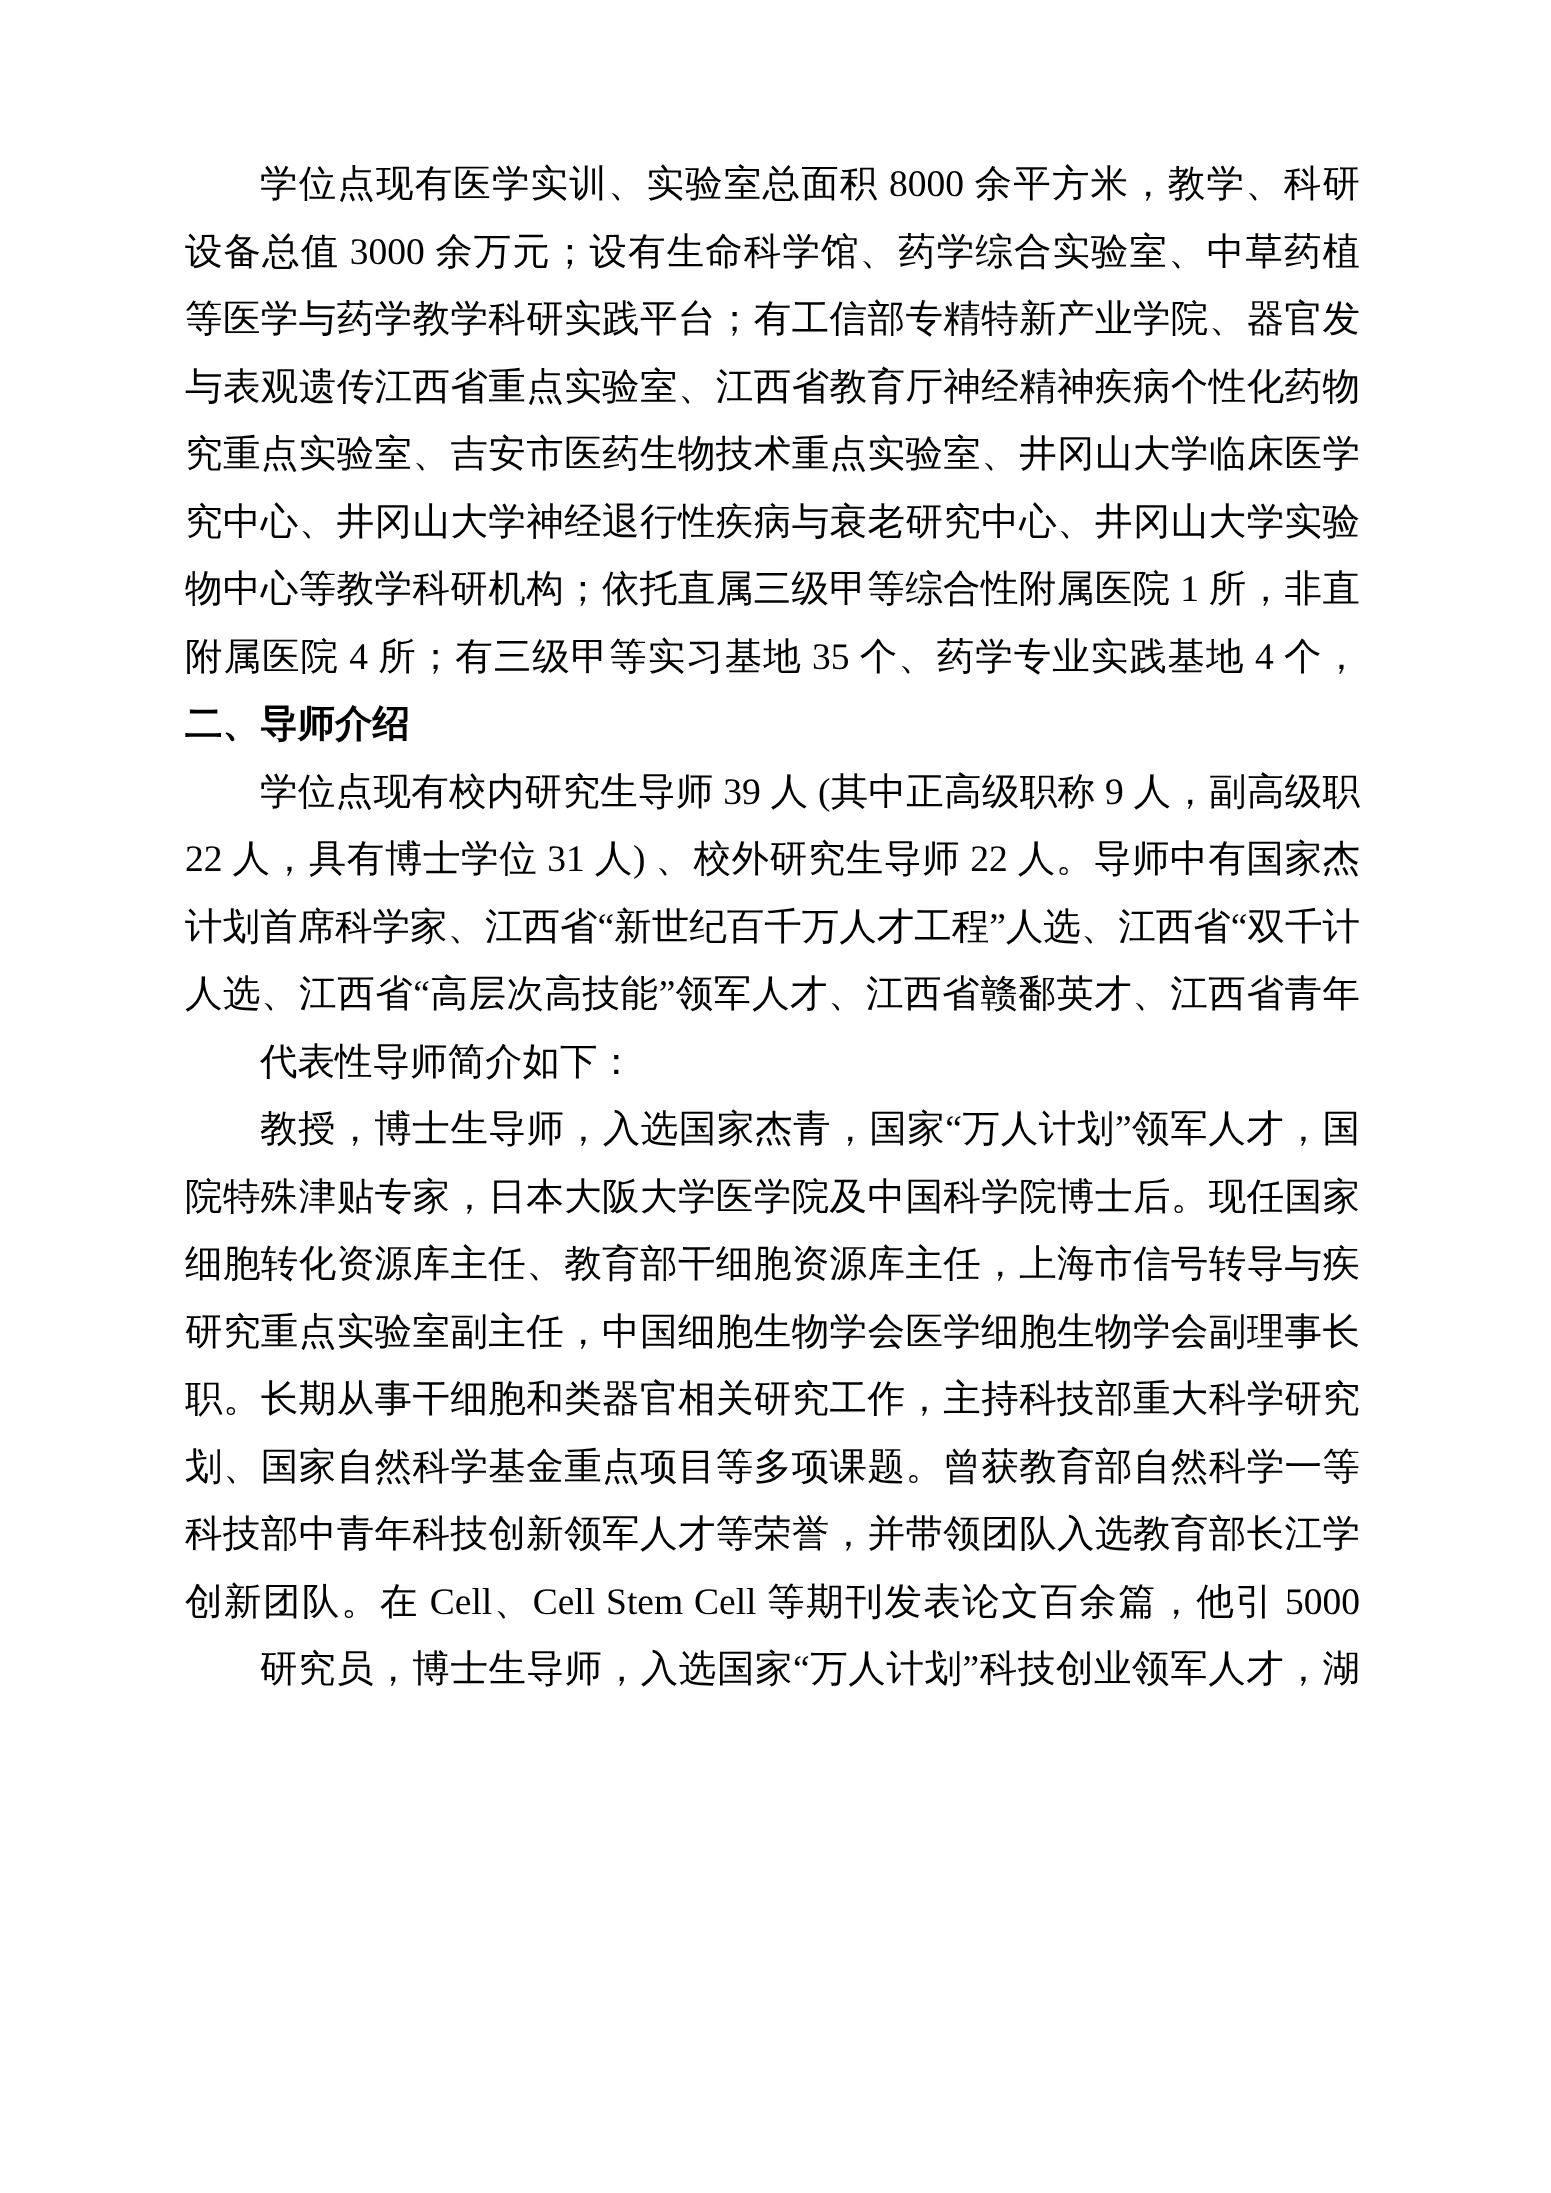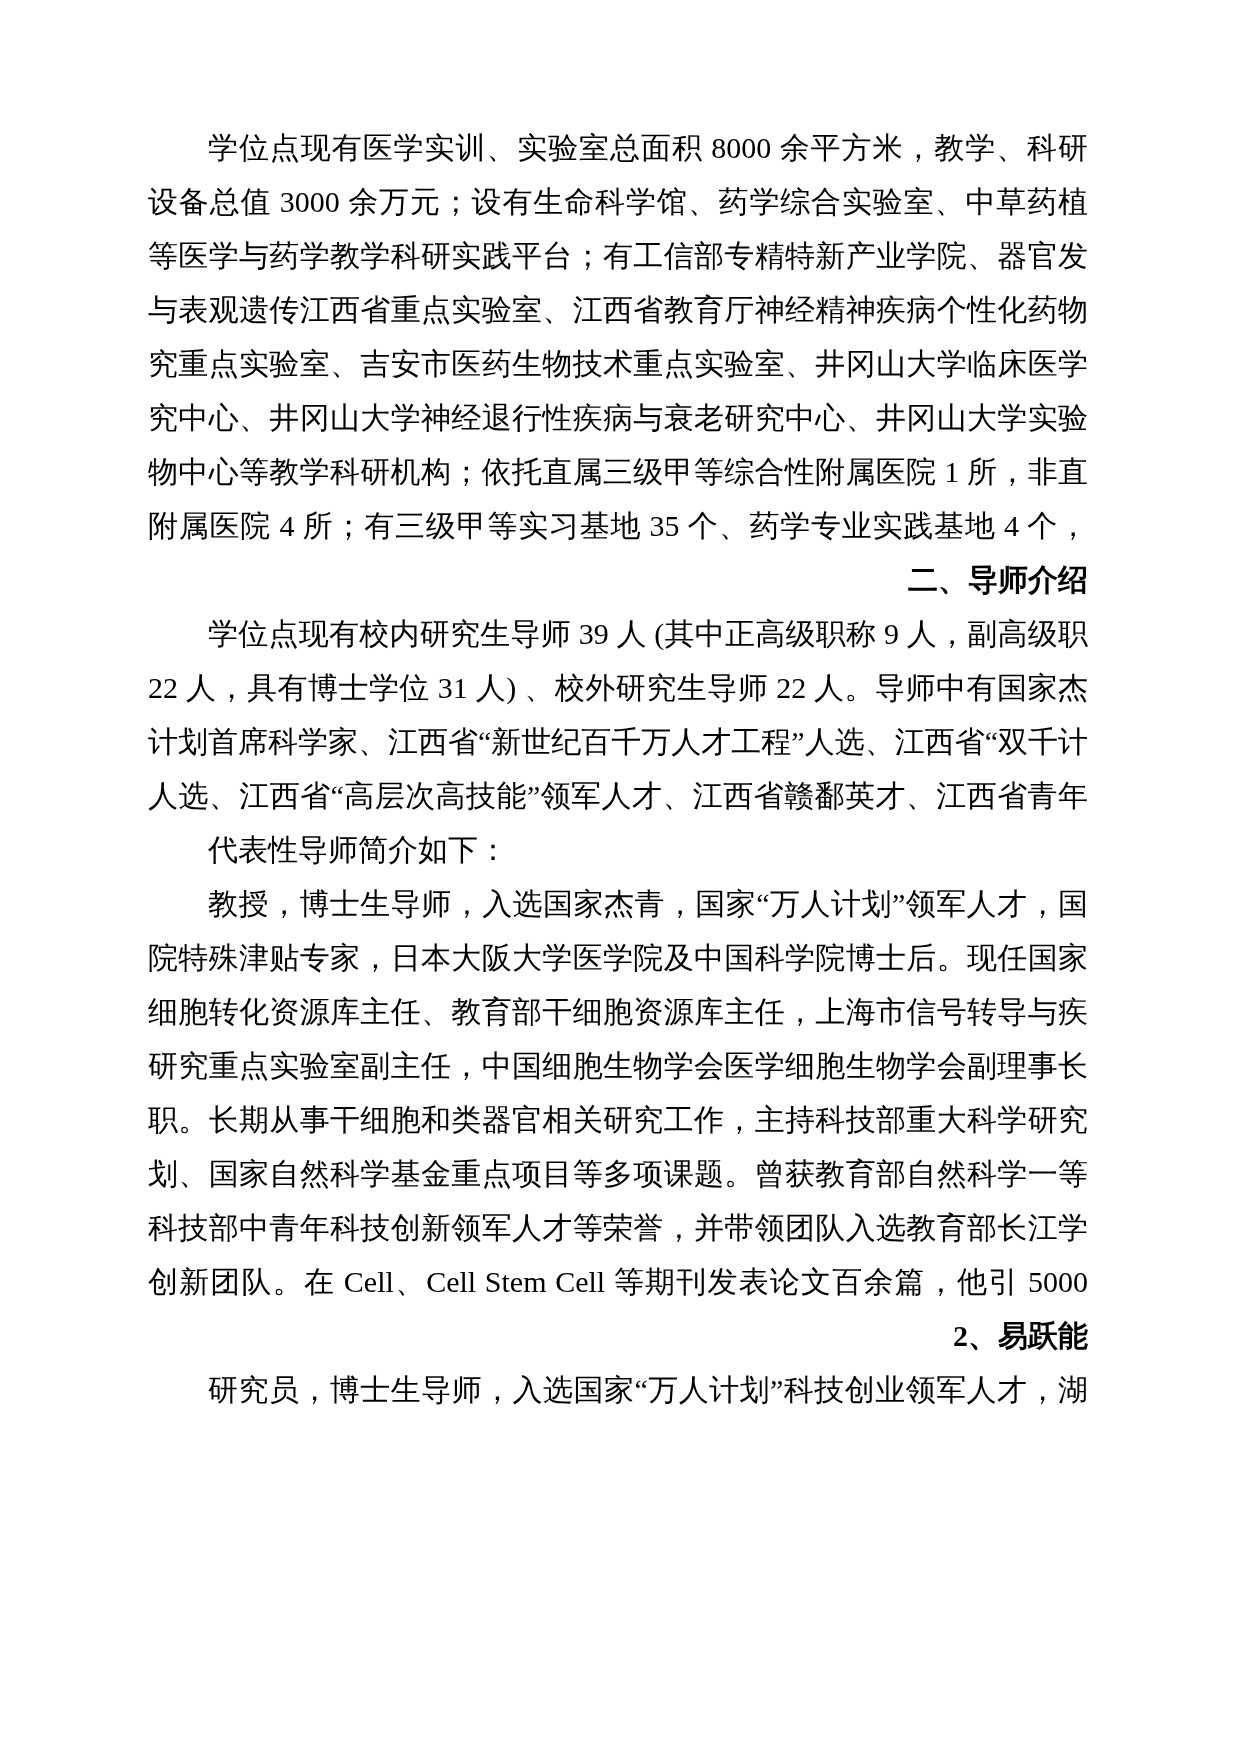--- a/index.html
+++ b/index.html
@@ -29,21 +29,21 @@
   .line.last {
     text-align-last: left;
   }
   .indent {
     text-indent: 60px;
   }
   .heading {
     height: 54px;
     overflow: hidden;
     font-weight: bold;
-    text-align: right;
+    text-align: left;
   }
 </style>
 </head>
 <body>
 
 <div class="page">
 
   <div class="para">
     <div class="line indent">学位点现有医学实训、实验室总面积 8000 余平方米，教学、科研仪器</div>
     <div class="line">设备总值 3000 余万元；设有生命科学馆、药学综合实验室、中草药植物园</div>
@@ -73,19 +73,18 @@
     <div class="line indent">教授，博士生导师，入选国家杰青，国家“万人计划”领军人才，国务</div>
     <div class="line">院特殊津贴专家，日本大阪大学医学院及中国科学院博士后。现任国家干</div>
     <div class="line">细胞转化资源库主任、教育部干细胞资源库主任，上海市信号转导与疾病</div>
     <div class="line">研究重点实验室副主任，中国细胞生物学会医学细胞生物学会副理事长等</div>
     <div class="line">职。长期从事干细胞和类器官相关研究工作，主持科技部重大科学研究计</div>
     <div class="line">划、国家自然科学基金重点项目等多项课题。曾获教育部自然科学一等奖、</div>
     <div class="line">科技部中青年科技创新领军人才等荣誉，并带领团队入选教育部长江学者</div>
     <div class="line">创新团队。在 Cell、Cell Stem Cell 等期刊发表论文百余篇，他引 5000 余次。</div>
   </div>
 
-  <div class="heading indent">2、易跃能</div>
 
   <div class="para">
     <div class="line indent">研究员，博士生导师，入选国家“万人计划”科技创业领军人才，湖南</div>
   </div>
 
 </div>
 
 </body></html>

